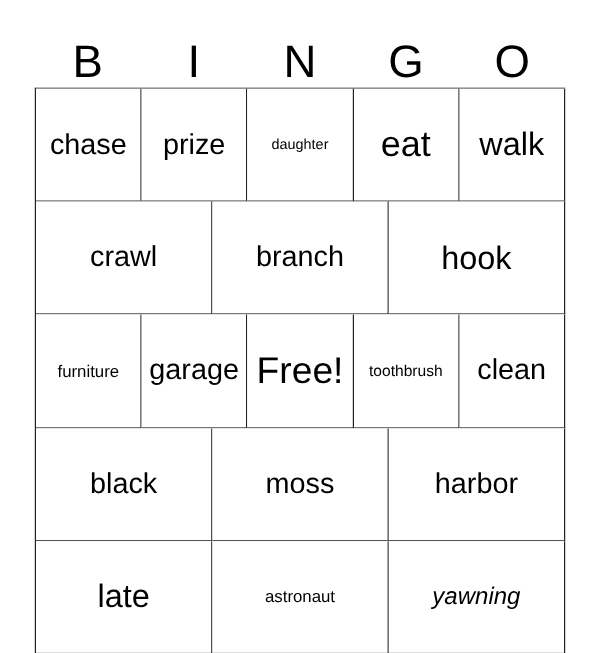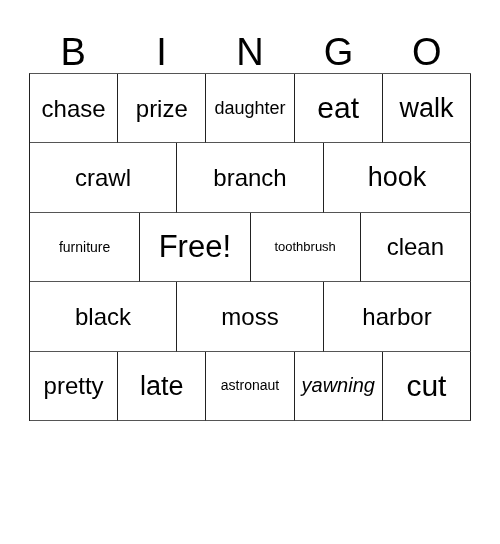--- a/index.html
+++ b/index.html
@@ -39,21 +39,21 @@
     font-weight: normal;
     letter-spacing: 0;
     color: #000000;
     padding-bottom: 2px;
     box-sizing: border-box;
   }
 
   
   #bingo-grid {
     width: 442px;
-    height: 348px;
+    height: 472px;
     border-top: 1px solid #555555;
     border-left: 1px solid #222222;
     box-sizing: border-box;
     display: flex;
     flex-direction: column;
   }
   .bingo-row {
     display: flex;
     flex: 1 1 0;
     min-height: 0;
@@ -77,21 +77,21 @@
     white-space: nowrap;
     color: #000000;
   }
 
   
   .len-3 { font-size: 30px; }
   .len-4 { font-size: 27px; }
   .len-5 { font-size: 24px; }
   .len-6 { font-size: 24px; }
   .len-7 { font-size: 20px; font-style: italic; }
-  .len-8 { font-size: 18px; }
+  .len-8 { font-size: 12px; }
   .len-9 { font-size: 14px; }
   .len-10 { font-size: 13px; }
   .free-space { font-size: 31px; }
 </style>
 </head>
 <body>
 
 <div id="bingo-card">
 
   <div id="bingo-header">
@@ -132,20 +132,23 @@
       <div class="bingo-cell">
           <span class="cell-text len-4">hook</span>
         </div>
     </div>
 
     <div class="bingo-row">
       <div class="bingo-cell">
           <span class="cell-text len-9">furniture</span>
         </div>
       <div class="bingo-cell">
+          <span class="cell-text len-6">garage</span>
+        </div>
+      <div class="bingo-cell">
           <span class="cell-text free-space">Free!</span>
         </div>
       <div class="bingo-cell">
           <span class="cell-text len-10">toothbrush</span>
         </div>
       <div class="bingo-cell">
           <span class="cell-text len-5">clean</span>
         </div>
     </div>
 
@@ -156,30 +159,24 @@
       <div class="bingo-cell">
           <span class="cell-text len-5">moss</span>
         </div>
       <div class="bingo-cell">
           <span class="cell-text len-6">harbor</span>
         </div>
     </div>
 
     <div class="bingo-row">
       <div class="bingo-cell">
-          <span class="cell-text len-6">pretty</span>
-        </div>
-      <div class="bingo-cell">
           <span class="cell-text len-4">late</span>
         </div>
       <div class="bingo-cell">
           <span class="cell-text len-9">astronaut</span>
         </div>
       <div class="bingo-cell">
           <span class="cell-text len-7">yawning</span>
         </div>
-      <div class="bingo-cell">
-          <span class="cell-text len-3">cut</span>
-        </div>
     </div>
 
   </div>
 </div>
 
 </body></html>

